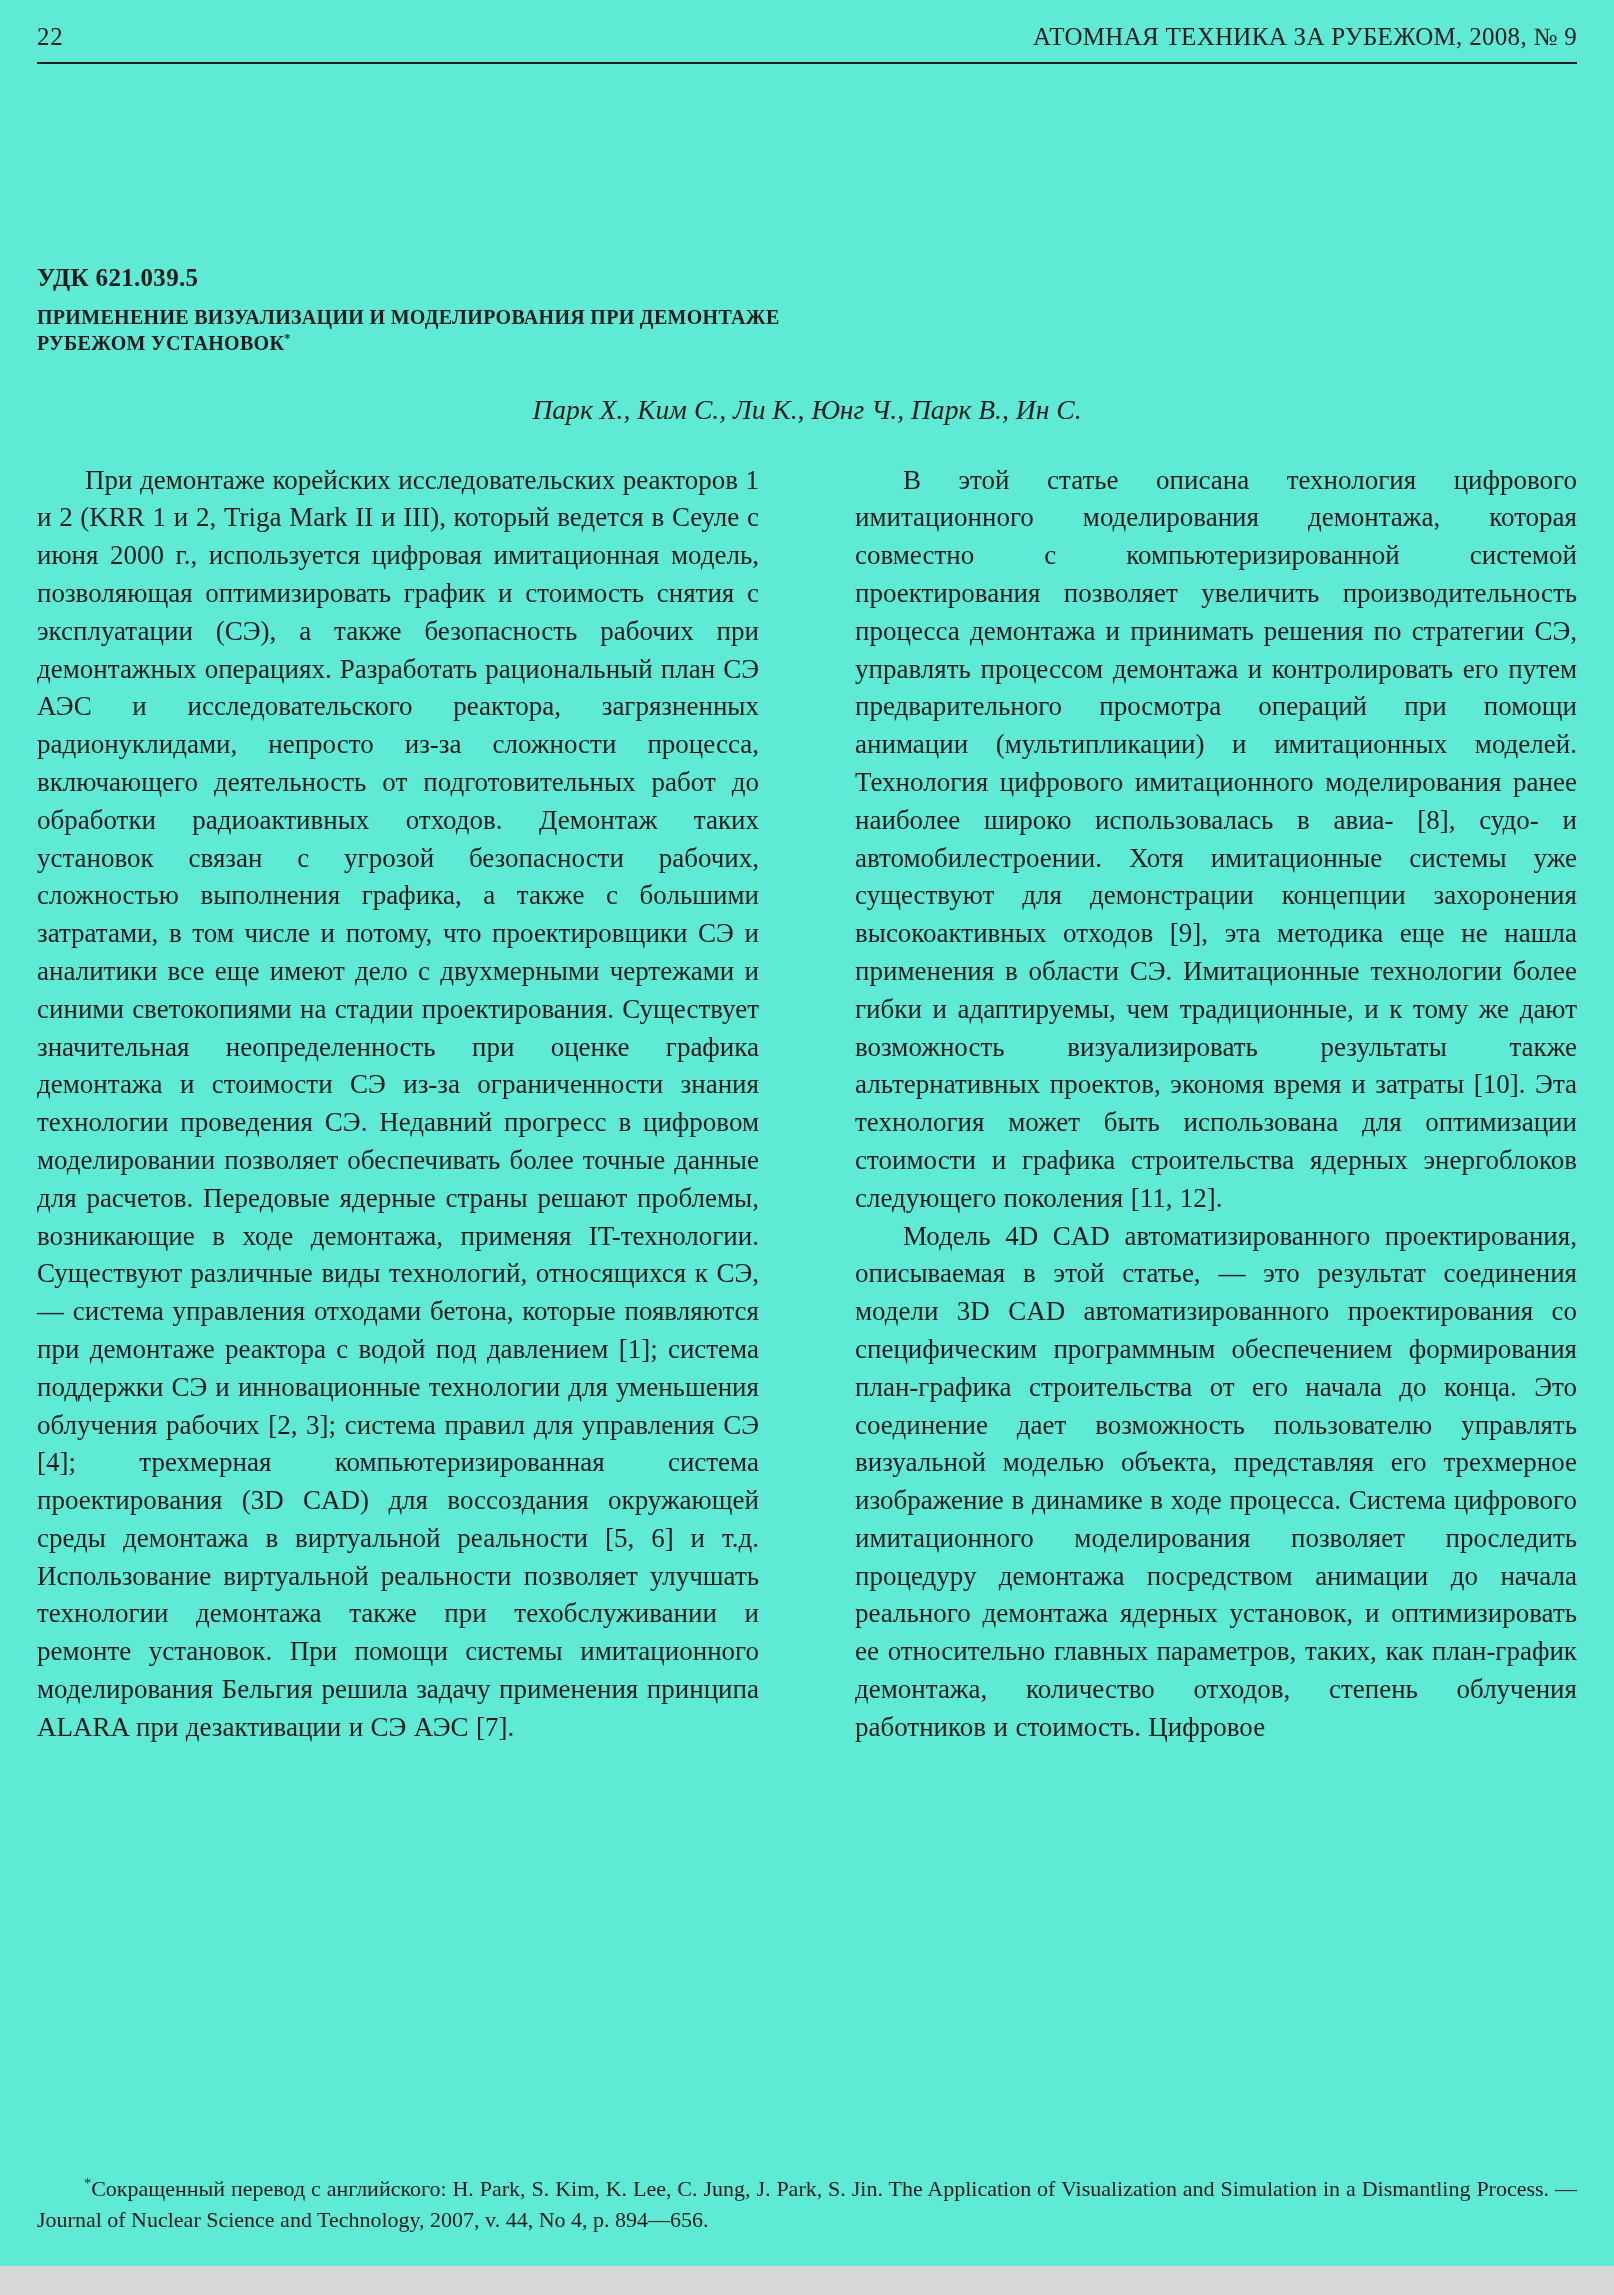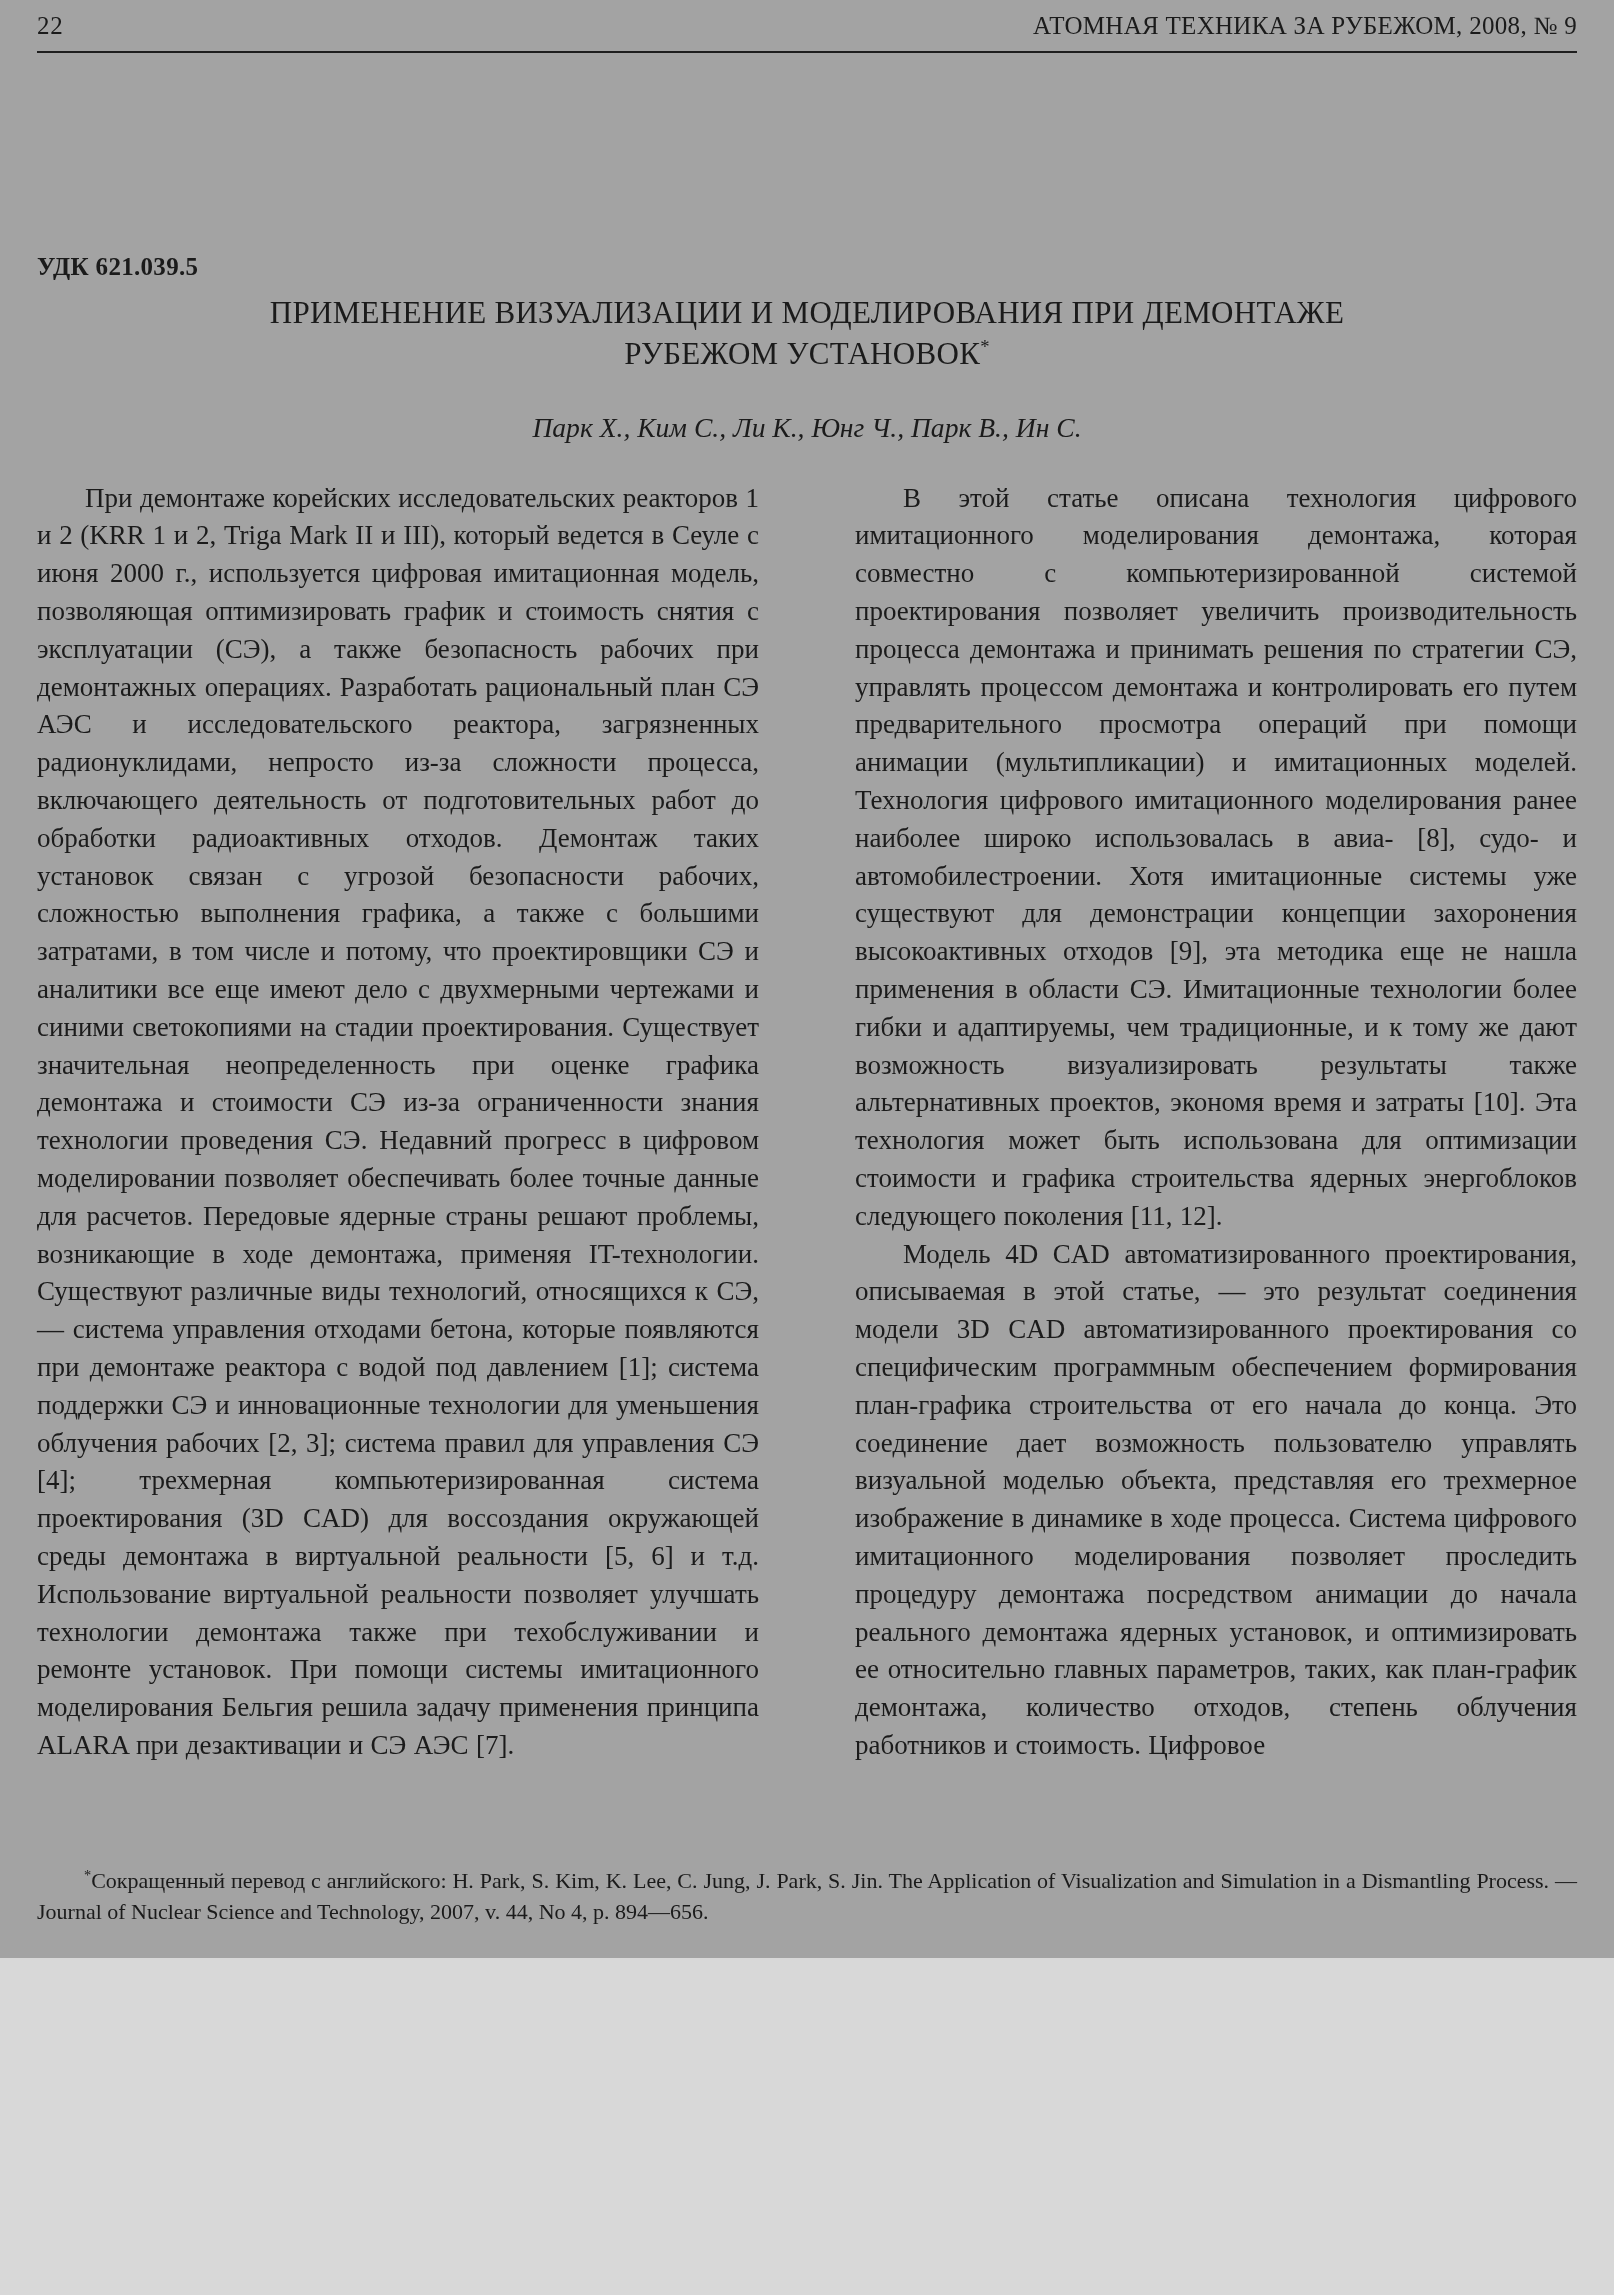--- a/index.html
+++ b/index.html
@@ -3,50 +3,50 @@
 <meta charset="utf-8">
 <style>
   html, body {
     margin: 0;
     padding: 0;
     background: #d8d8d8;
   }
   .page {
     position: relative;
     width: 1614px;
-    height: 1958px;
+    height: 2266px;
     margin: 0 auto;
-    background: #a3a3a3;
+    background: #5eead4;
     color: #1b1b1b;
     font-family: "Liberation Serif", "DejaVu Serif", serif;
     box-sizing: border-box;
-    padding: 12px 37px 0 37px;
+    padding: 23px 37px 0 37px;
     overflow: hidden;
   }
   .page-header {
     display: flex;
     justify-content: space-between;
     align-items: baseline;
     font-size: 25px;
     padding-bottom: 10.8px;
     border-bottom: 2.7px solid #1e1e1e;
   }
   .page-num { letter-spacing: 0.7px; }
   .journal-title { letter-spacing: 0.3px; }
   .udc {
     margin-top: 200px;
     font-weight: bold;
     font-size: 25px;
     letter-spacing: 0.3px;
   }
   .title {
     margin-top: 12px;
-    text-align: center;
-    font-weight: normal;
-    font-size: 31px;
+    text-align: left;
+    font-weight: bold;
+    font-size: 20px;
     line-height: 1.32;
     letter-spacing: 0.3px;
   }
   .title sup {
     font-size: 60%;
     line-height: 0;
   }
   .authors {
     margin-top: 37px;
     text-align: center;

